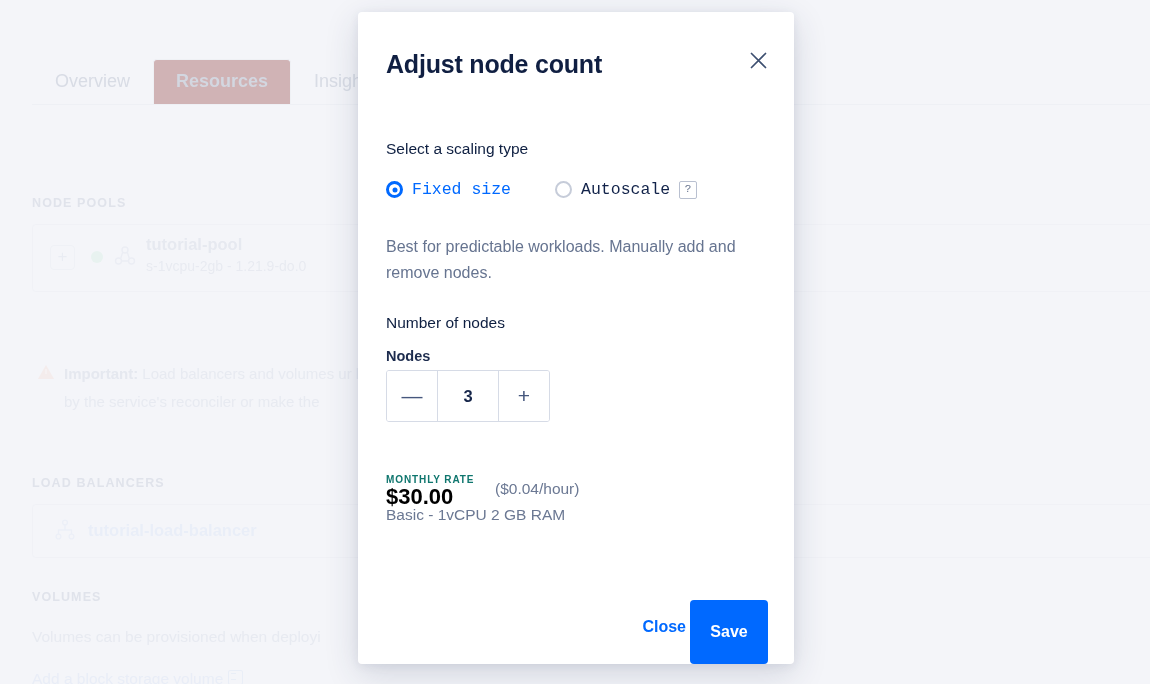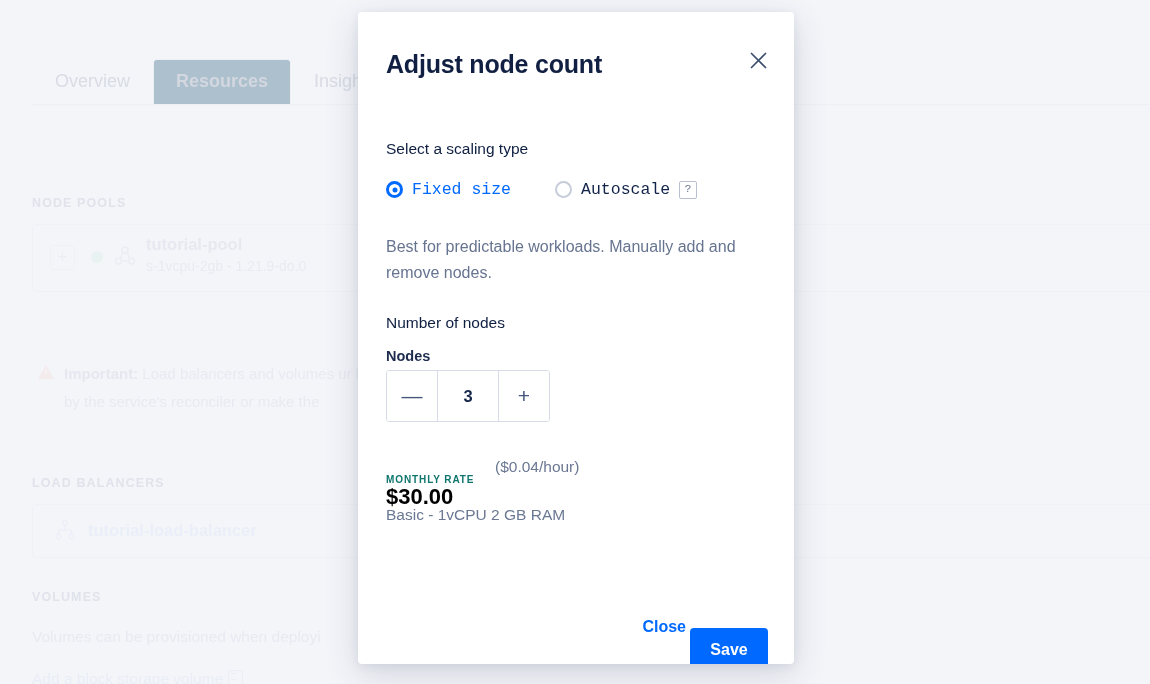--- a/index.html
+++ b/index.html
@@ -40,21 +40,21 @@
     padding: 11px 22px 12px 22px;
     border: 1px solid transparent;
     border-bottom: none;
     border-radius: 4px 4px 0 0;
     line-height: 1.2;
     white-space: nowrap;
   }
   .tab.active {
     color: #8a93a8;
     font-weight: 600;
-    background: #0c4a6e;
+    background: #7f1d1d;
     border-color: #e5e8ef;
   }
   .tabs-underline {
     position: absolute;
     top: 104px;
     left: 32px;
     right: 0;
     height: 1px;
     background: #e2e5ee;
   }
@@ -342,21 +342,21 @@
   }
   #rate-amount {
     position: absolute;
     left: 28px; top: 472px;
     font-size: 22px;
     font-weight: 700;
     color: #000000;
   }
   #rate-hourly {
     position: absolute;
-    left: 137px; top: 446px;
+    left: 137px; top: 468px;
     font-size: 15.5px;
     color: #6b7893;
   }
   #plan-desc {
     position: absolute;
     left: 28px; top: 494px;
     font-size: 15.5px;
     color: #6b7893;
   }
 
@@ -368,22 +368,22 @@
     background: transparent;
     font-size: 16px;
     font-weight: 700;
     color: #0069ff;
     cursor: pointer;
     padding: 6px 4px;
     font-family: "Liberation Sans", sans-serif;
   }
   #save-button {
     position: absolute;
-    right: 26px; top: 616px;
-    width: 78px; height: 44px;
+    right: 26px; top: 588px;
+    width: 78px; height: 64px;
     background: #0069ff;
     border: none;
     border-radius: 4px;
     color: #fff;
     font-size: 16px;
     font-weight: 700;
     cursor: pointer;
     font-family: "Liberation Sans", sans-serif;
   }
 </style>

